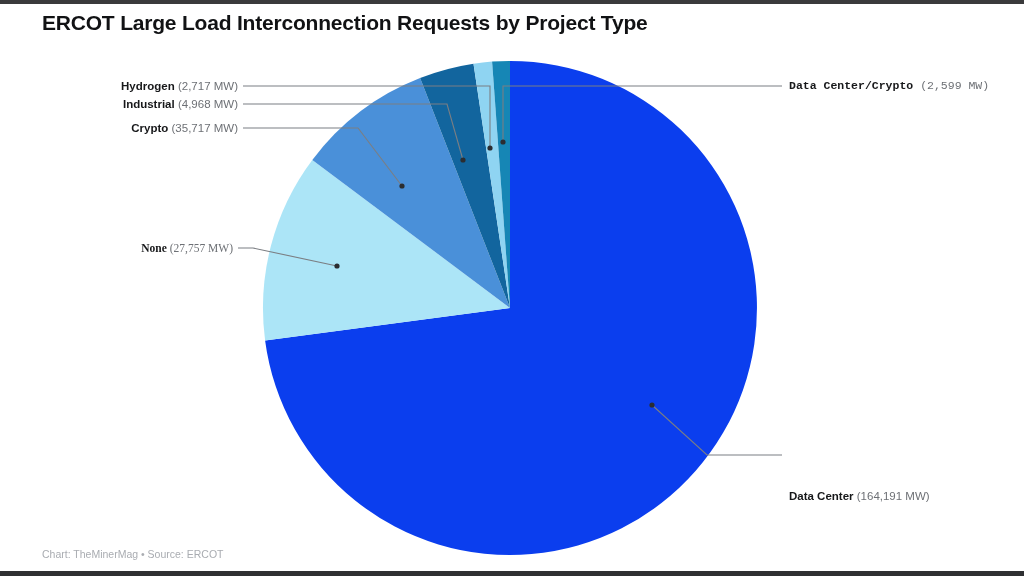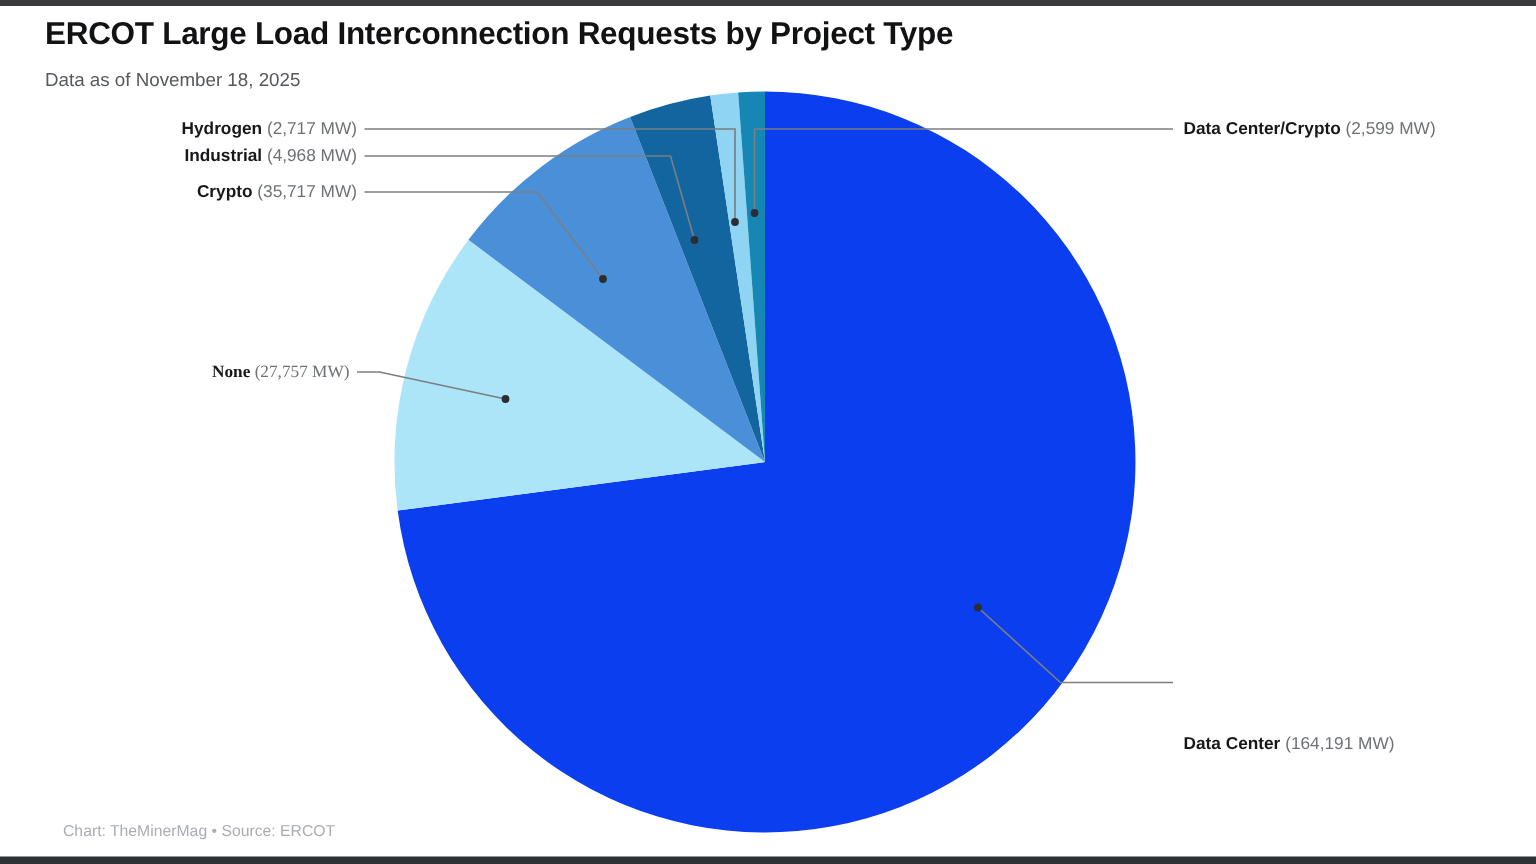--- a/index.html
+++ b/index.html
@@ -35,20 +35,21 @@
     top: 10px;
     width: 900px;
   }
   #chart-title {
     font-size: 21px;
     font-weight: bold;
     color: #111214;
     letter-spacing: -0.2px;
     line-height: 26px;
     white-space: nowrap;
+    margin-left: 12px;
   }
   #chart-subtitle {
     margin-top: 9px;
     font-size: 12.5px;
     color: #55585d;
     line-height: 16px;
     white-space: nowrap;
   }
 
   #plot-area {
@@ -91,21 +92,20 @@
 </style>
 </head>
 <body>
 
 <div id="chart-root">
 
   <div class="edge-band top"></div>
 
   <div id="header">
     <div id="chart-title">ERCOT Large Load Interconnection Requests by Project Type</div>
-    <div id="chart-subtitle">Data as of November 18, 2025</div>
   </div>
 
   <div id="plot-area">
 
     <svg id="pie-svg" width="1024" height="576" viewBox="0 0 1024 576">
 
       <g>
 
         <path d="M 510 308 L 510.0 61.0 A 247 247 0 1 1 265.1 340.4 Z" fill="#0b3eee"></path>
 
@@ -155,21 +155,21 @@
     <div class="slice-label align-right" style="right:786px; top:121px;">
       <span class="lbl-name">Crypto</span>
       <span class="lbl-value">(35,717 MW)</span>
     </div>
 
     <div class="slice-label align-right" style="right:791px; top:241px;font-family:Liberation Serif, serif;">
       <span class="lbl-name">None</span>
       <span class="lbl-value">(27,757 MW)</span>
     </div>
 
-    <div class="slice-label" style="left:789px; top:79px;">
+    <div class="slice-label" style="left:789px; top:79px;font-family:Liberation Mono, monospace;">
       <span class="lbl-name">Data Center/Crypto</span>
       <span class="lbl-value">(2,599 MW)</span>
     </div>
 
     <div class="slice-label" style="left:789px; top:448px;margin-top:41px;">
       <span class="lbl-name">Data Center</span>
       <span class="lbl-value">(164,191 MW)</span>
     </div>
 
   </div>

